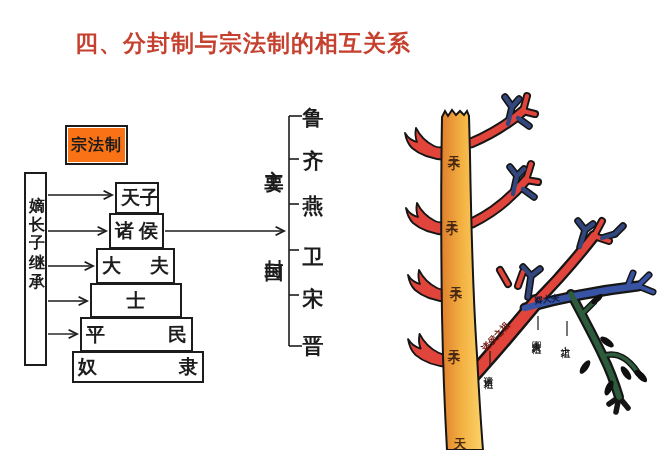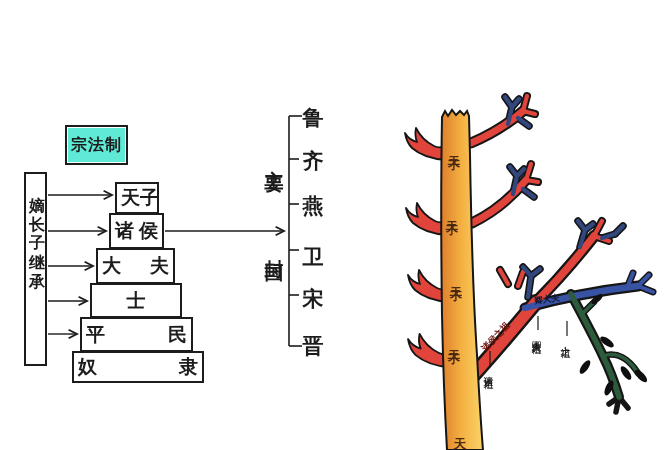--- a/index.html
+++ b/index.html
@@ -1,21 +1,21 @@
 <!DOCTYPE html>
 <html style="--title: #c5402e; --ink: #1c1c1c; --outline: #161616; --red: #e0443a; --navy: #31477e; --blue: #3953a4; --green: #2c5c3c; --leaf: #0f0f0f; --tianzi: #4a2a12; --trunk1: #df7f2c; --trunk2: #f4b242; --trunk3: #fbd36a;"><head>
 <meta charset="utf-8">
 <style>
   html,body{margin:0;padding:0;background:#ffffff;}
   .slide{position:relative;width:667px;height:450px;background:#ffffff;overflow:hidden;
          font-family:"Liberation Sans","DejaVu Sans",sans-serif;color:var(--ink,#1c1c1c);}
   .title{position:absolute;left:75px;top:28px;font-size:23px;font-weight:bold;
          letter-spacing:1px;color:var(--title,#c5402e);}
   
-  .sysbox{position:absolute;border:2.5px solid var(--ink);background:#5eead4;
+  .sysbox{position:absolute;border:2.5px solid var(--ink);background:#f97316;
           display:flex;align-items:center;justify-content:center;
           font-size:16px;font-weight:bold;letter-spacing:1px;box-shadow:0 0 0 1px #fff inset;}
   .col{position:absolute;left:24px;top:172px;width:23px;height:194px;border:2px solid var(--ink);
        background:#fff;box-sizing:border-box;text-align:center;}
   .col span{writing-mode:vertical-rl;text-orientation:upright;font-size:16px;font-weight:bold;
        letter-spacing:19px;padding-top:10px;display:inline-block;}
   .pyr{position:absolute;border:2px solid var(--ink);background:#fff;box-sizing:border-box;
        display:flex;justify-content:space-between;align-items:center;padding:0 4px;
        font-weight:bold;font-size:19px;}
   .pyr.single{justify-content:center;}
@@ -37,20 +37,21 @@
   .cN{fill:none;stroke:var(--navy,#31477e);stroke-linecap:round;stroke-linejoin:round;}
   .cB{fill:none;stroke:var(--blue,#3953a4);stroke-linecap:round;stroke-linejoin:round;}
   .cG{fill:none;stroke:var(--green,#2c5c3c);stroke-linecap:round;stroke-linejoin:round;}
   .ink{stroke:var(--ink,#1c1c1c);fill:none;}
 </style>
 </head>
 <body>
 
 <div class="slide">
 
+  <div class="title">四、分封制与宗法制的相互关系</div>
 
   <svg class="lines" width="667" height="450">
     <defs>
       <marker id="arr" markerWidth="9" markerHeight="9" refX="6.5" refY="3.5" orient="auto">
         <path d="M0.5,0.5 L6.5,3.5 L0.5,6.5" fill="none" stroke="#1c1c1c" stroke-width="1.3"></path>
       </marker>
     </defs>
     <g class="ink" stroke-width="1.4">
       <line x1="48" y1="195" x2="112" y2="195" marker-end="url(#arr)"></line>
       <line x1="48" y1="231" x2="106" y2="231" marker-end="url(#arr)"></line>

